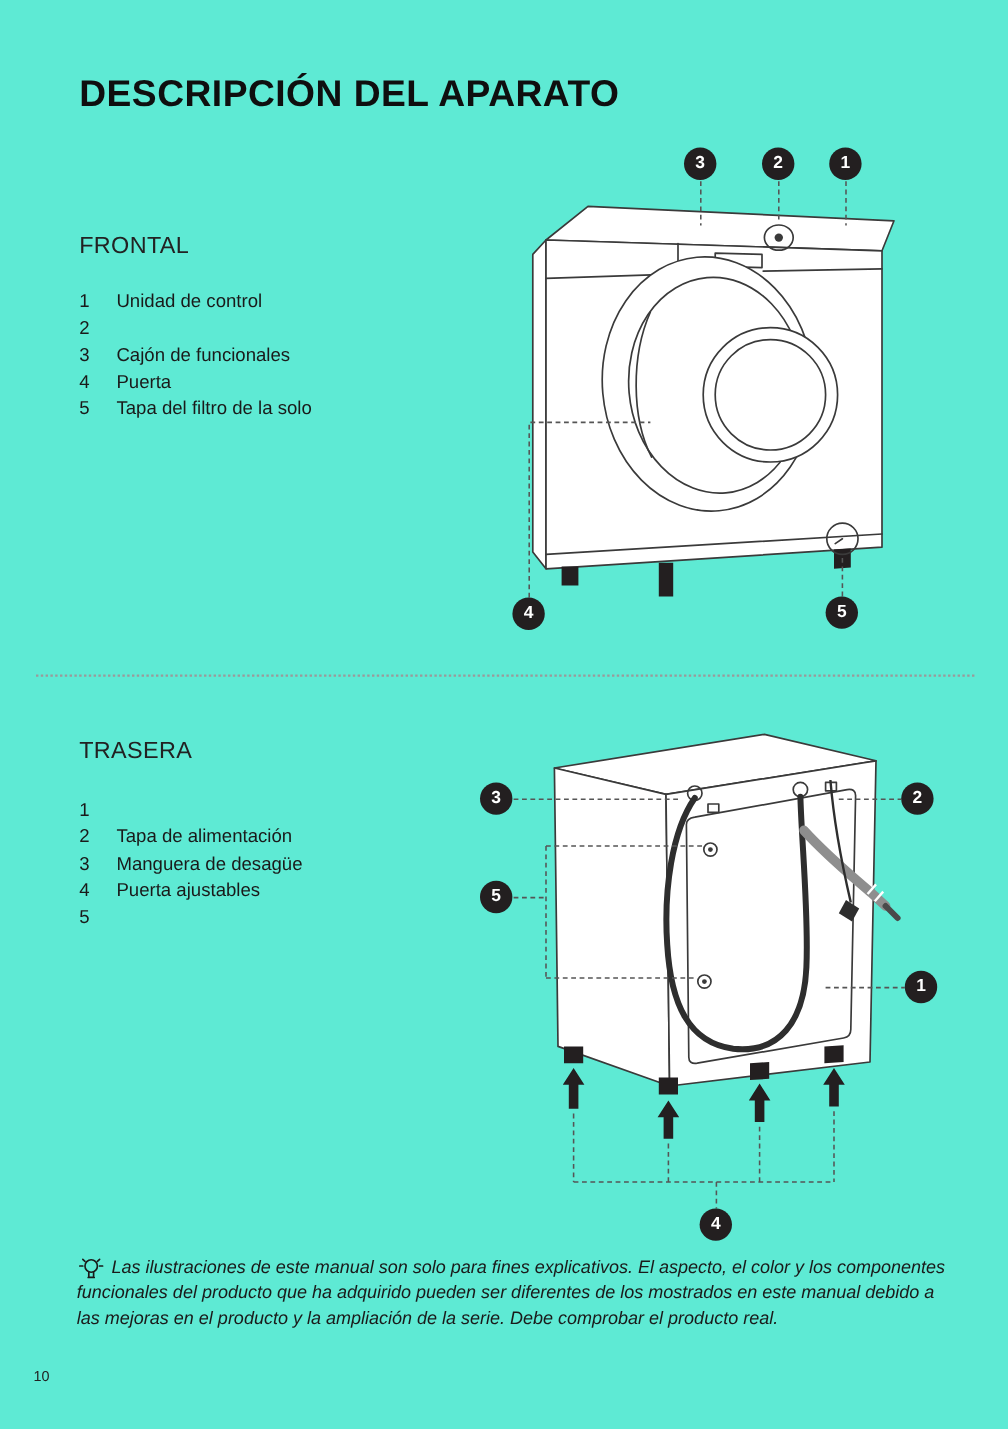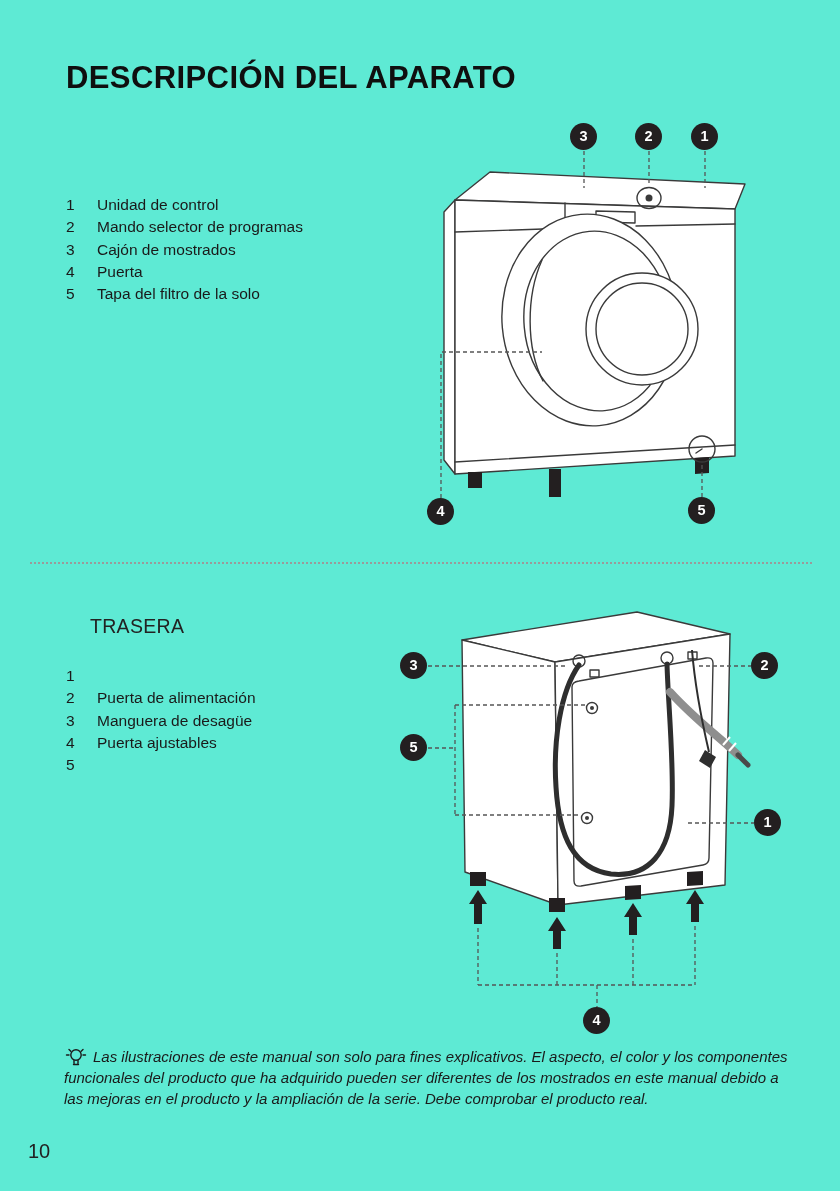--- a/index.html
+++ b/index.html
@@ -10,60 +10,60 @@
   }
   .title {
     position:absolute; left:66px; top:60px;
     font-size:31px; font-weight:bold; letter-spacing:.4px; color:#0f0f0f;
   }
   .sec { position:absolute; }
   .sec h2 { font-size:19.5px; font-weight:400; color:#222; letter-spacing:.3px; }
   .sec-frontal { left:66px; top:194px; width:356px; }
   .sec-frontal h2 { margin-bottom:24px; }
   .sec-trasera { left:66px; top:615px; width:370px; }
-  .sec-trasera h2 { margin-bottom:27px;margin-left:24px; }
+  .sec-trasera h2 { margin-bottom:27px; }
   .parts-list { list-style:none; }
   .parts-list li { display:flex; font-size:15.5px; line-height:22.3px; color:#1a1a1a; }
   .parts-list .num { width:31px; flex:none; }
   .illus { position:absolute; }
   .illus-front { left:430px; top:108px; }
   .illus-back  { left:400px; top:592px; }
   .callout {
     position:absolute; width:27px; height:27px; border-radius:50%;
     background:#231f20; color:#fff; font-size:14.5px; font-weight:bold;
     display:flex; align-items:center; justify-content:center; line-height:1;
   }
   .divider { position:absolute; left:30px; top:562px; width:782px; border-top:2px dotted #9a9a9a; }
   .note {
     position:absolute; left:64px; top:1046px; width:726px;
     font-size:15px; line-height:21px; color:#1a1a1a;font-style:italic;
   }
   .bulb { float:left; width:25px; height:20px; margin:1px 4px 0 0; }
-  .page-number { position:absolute; left:28px; top:1140px; font-size:20px; color:#222; }
+  .page-number { position:absolute; left:28px; top:1140px; font-size:12px; color:#222; }
 </style>
 </head>
 <body>
 
 <div class="page">
 
   <h1 class="title">DESCRIPCIÓN DEL APARATO</h1>
 
   <section class="sec sec-frontal">
+    <h2>FRONTAL</h2>
     <ol class="parts-list">
       <li>
         <span class="num">1</span>
         <span class="lbl">Unidad de control</span>
       </li>
       <li>
         <span class="num">2</span>
-        <span class="lbl">Mando selector de programas</span>
       </li>
       <li>
         <span class="num">3</span>
-        <span class="lbl">Cajón de mostrados</span>
+        <span class="lbl">Cajón de funcionales</span>
       </li>
       <li>
         <span class="num">4</span>
         <span class="lbl">Puerta</span>
       </li>
       <li>
         <span class="num">5</span>
         <span class="lbl">Tapa del filtro de la solo</span>
       </li>
     </ol>
@@ -119,21 +119,21 @@
 
   <section class="sec sec-trasera">
     <h2>TRASERA</h2>
     <ol class="parts-list">
       <li>
         <span class="num">1</span>
         <span class="lbl"></span>
       </li>
       <li>
         <span class="num">2</span>
-        <span class="lbl">Puerta de alimentación</span>
+        <span class="lbl">Tapa de alimentación</span>
       </li>
       <li>
         <span class="num">3</span>
         <span class="lbl">Manguera de desagüe</span>
       </li>
       <li>
         <span class="num">4</span>
         <span class="lbl">Puerta ajustables</span>
       </li>
       <li>

